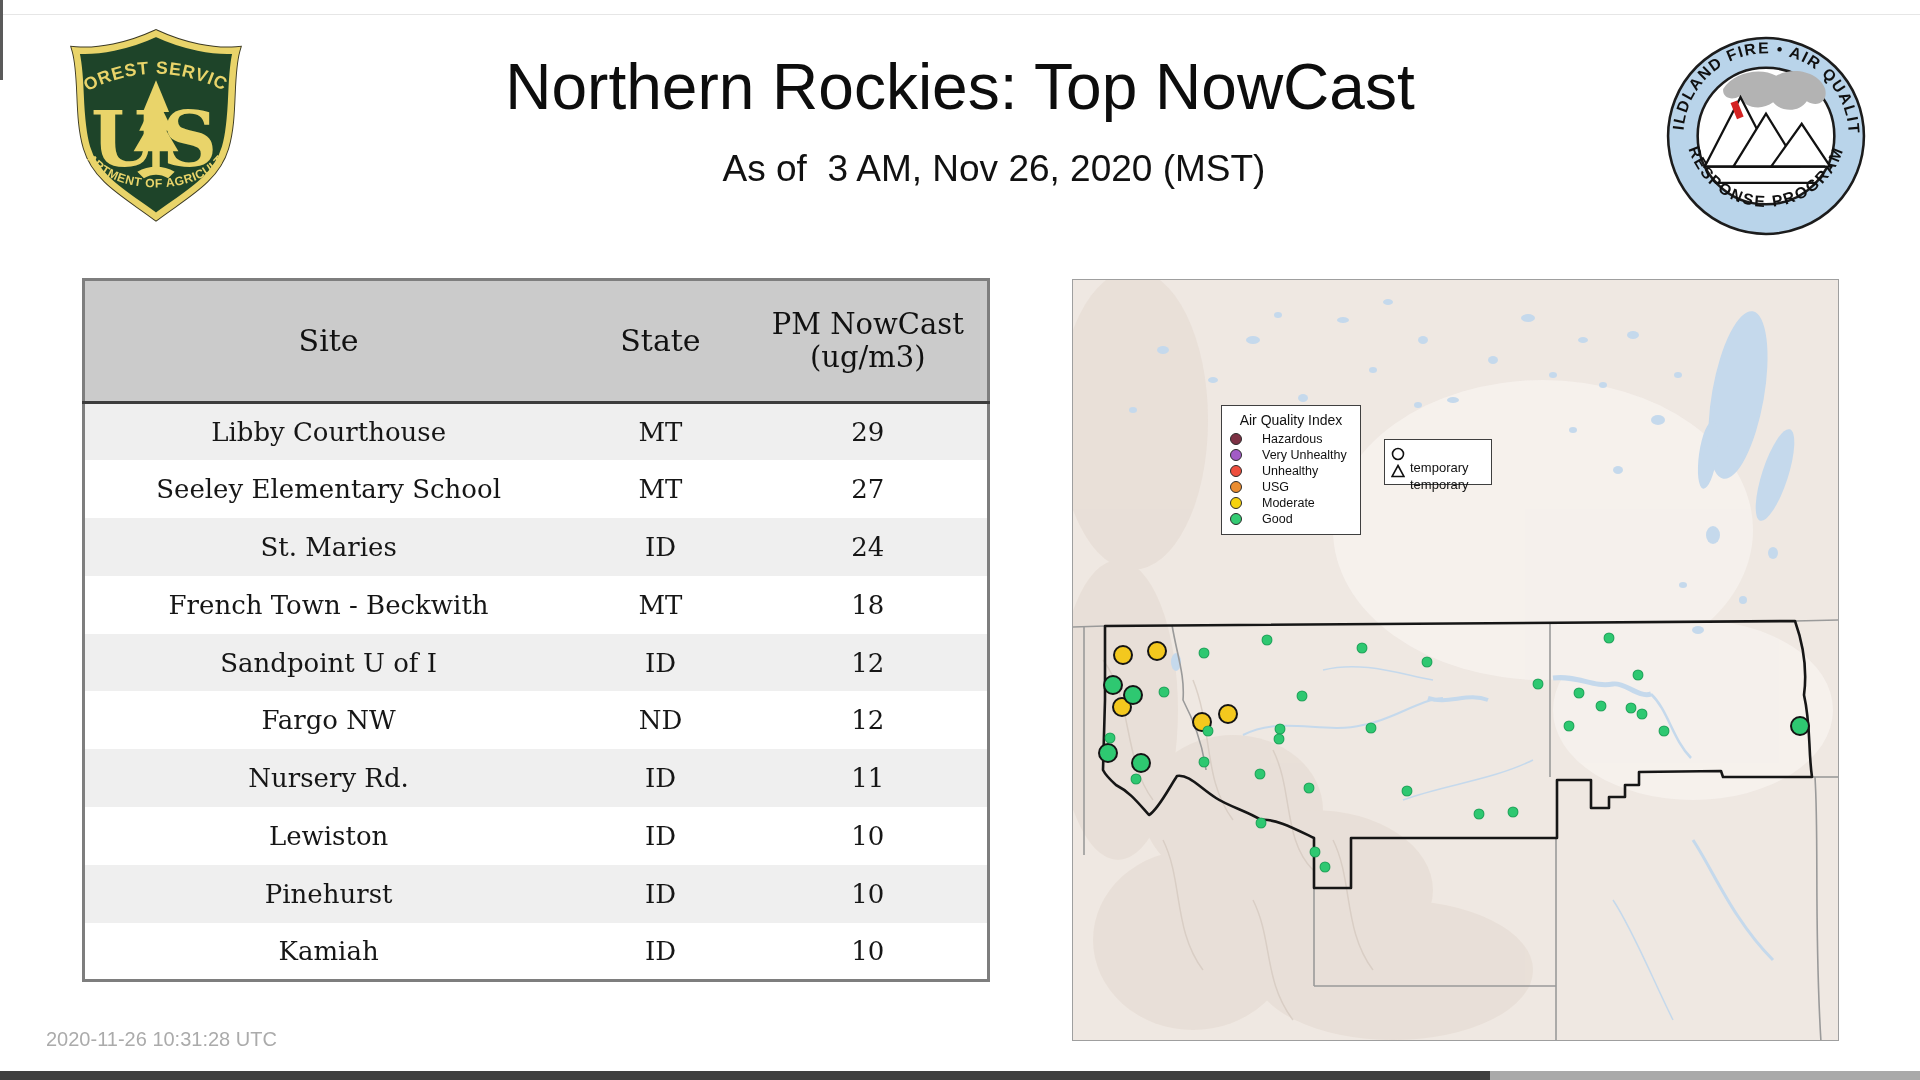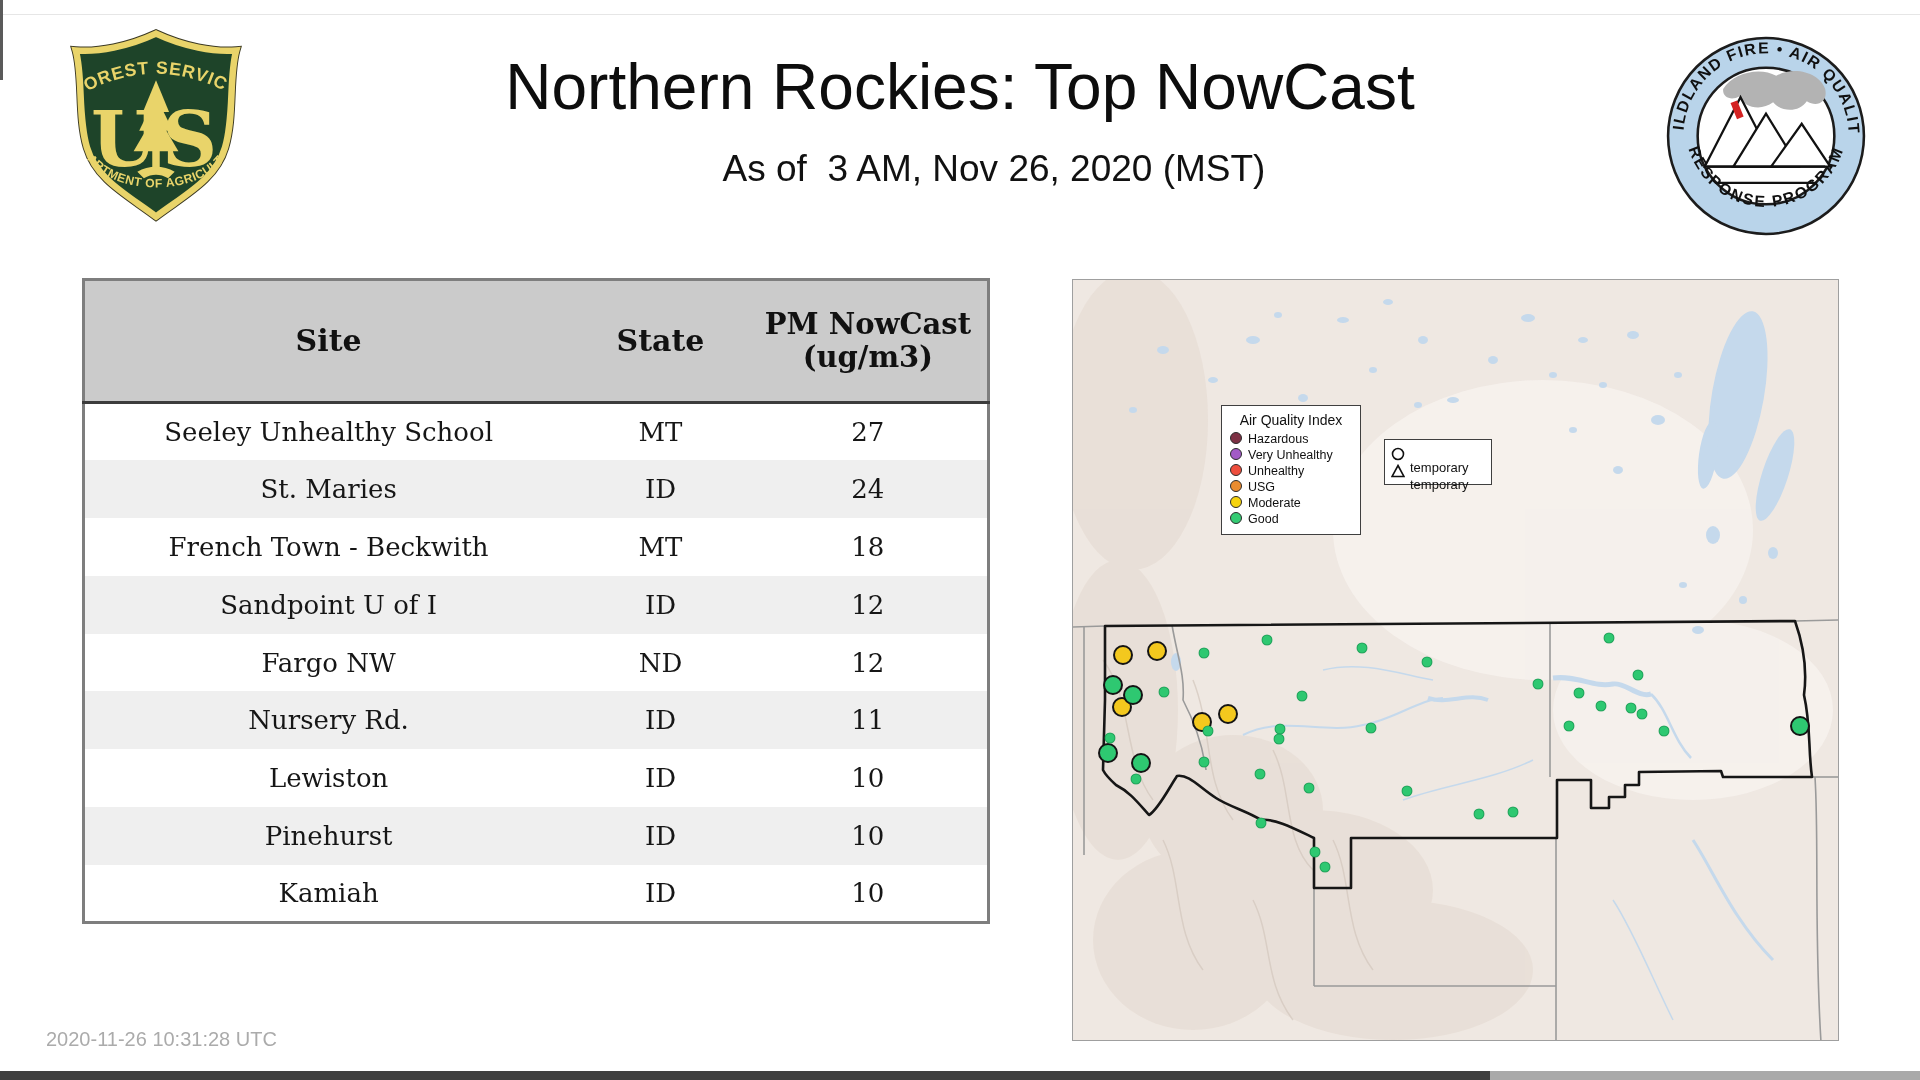--- a/index.html
+++ b/index.html
@@ -17,21 +17,21 @@
   .page-subtitle { position:absolute; left:0; top:148px; width:1920px; text-align:center;
                    font-size:37px; color:#111; white-space:pre;margin-left:34px; }
 
   .fs-logo { position:absolute; left:60px; top:28px; width:192px; height:196px; }
   .aq-logo { position:absolute; left:1664px; top:34px; width:204px; height:204px; }
 
   
   .site-table { position:absolute; left:82px; top:278px; width:908px;
                 border-collapse:collapse; border:3px solid #7e7e7e;
                 font-family:"DejaVu Serif","Liberation Serif",serif; }
-  .site-table thead th { background:#cbcbcb; font-size:30px; font-weight:bold; color:#111;
+  .site-table thead th { background:#cbcbcb; font-size:30px; font-weight:normal; color:#111;
                          vertical-align:middle; text-align:center; height:123px;
                          border-bottom:3px solid #3c3c3c; line-height:1.15; padding:0 10px; }
   .site-table thead th:nth-child(1){ width:54%; }
   .site-table thead th:nth-child(2){ width:19.5%; }
   .site-table thead th:nth-child(3){ width:26.5%; font-size:29px; }
   .site-table tbody td { font-size:26px; color:#161616; text-align:center; vertical-align:middle;
                          height:57.8px; }
   .site-table tbody tr.odd  { background:#efefef; }
   .site-table tbody tr.even { background:#ffffff; }
 
@@ -40,21 +40,21 @@
                border:1px solid #9f9f9f; background:#efe8e2; overflow:hidden; }
   .map-panel svg.basemap { position:absolute; left:0; top:0; }
   .dot-layer { position:absolute; left:0; top:0; width:100%; height:100%; z-index:3; }
   .dot { position:absolute; border-radius:50%; transform:translate(-50%,-50%); }
   .dot.sm { width:11px; height:11px; border:1px solid rgba(20,130,70,.55); }
   .dot.lg { width:20px; height:20px; border:2.5px solid #141414; }
 
   .aqi-legend { position:absolute; left:148px; top:125px; width:140px; z-index:5;
                 background:#fff; border:1px solid #3f3f3f; padding:6px 8px 8px 8px; }
   .aqi-legend .lg-title { font-size:14px; color:#111; text-align:center; margin-bottom:4px; }
-  .lg-row { display:flex; gap:6px; margin-top:2px; }
+  .lg-row { display:flex; align-items:center; gap:20px; margin-top:2px; }
   .lg-dot { width:12px; height:12px; border-radius:50%; border:1.5px solid #2b2b2b; flex:0 0 auto; }
   .lg-label { font-size:12.5px; color:#111; white-space:nowrap; }
 
   .marker-legend { position:absolute; left:311px; top:159px; width:108px; z-index:5;
                    background:#fff; border:1px solid #3f3f3f; padding:5px 6px; }
   .mk-row { display:flex; align-items:center; gap:5px; height:17px; }
   .mk-label { font-size:13px; color:#111; white-space:nowrap;margin-top:28px; }
 
   
   .timestamp { position:absolute; left:46px; top:1028px; font-size:20px; color:#ababab; }
@@ -125,22 +125,27 @@
 
   <table class="site-table">
     <thead>
       <tr>
           <th>Site</th>
           <th>State</th>
           <th>PM NowCast (ug/m3)</th>
         </tr>
     </thead>
     <tbody>
-        <tr class="even">
-          <td>Seeley Unhealthy School</td>
+        <tr class="odd">
+          <td>Libby Courthouse</td>
+          <td>MT</td>
+          <td>29</td>
+        </tr>
+        <tr class="even">
+          <td>Seeley Elementary School</td>
           <td>MT</td>
           <td>27</td>
         </tr>
         <tr class="odd">
           <td>St. Maries</td>
           <td>ID</td>
           <td>24</td>
         </tr>
         <tr class="even">
           <td>French Town - Beckwith</td>

